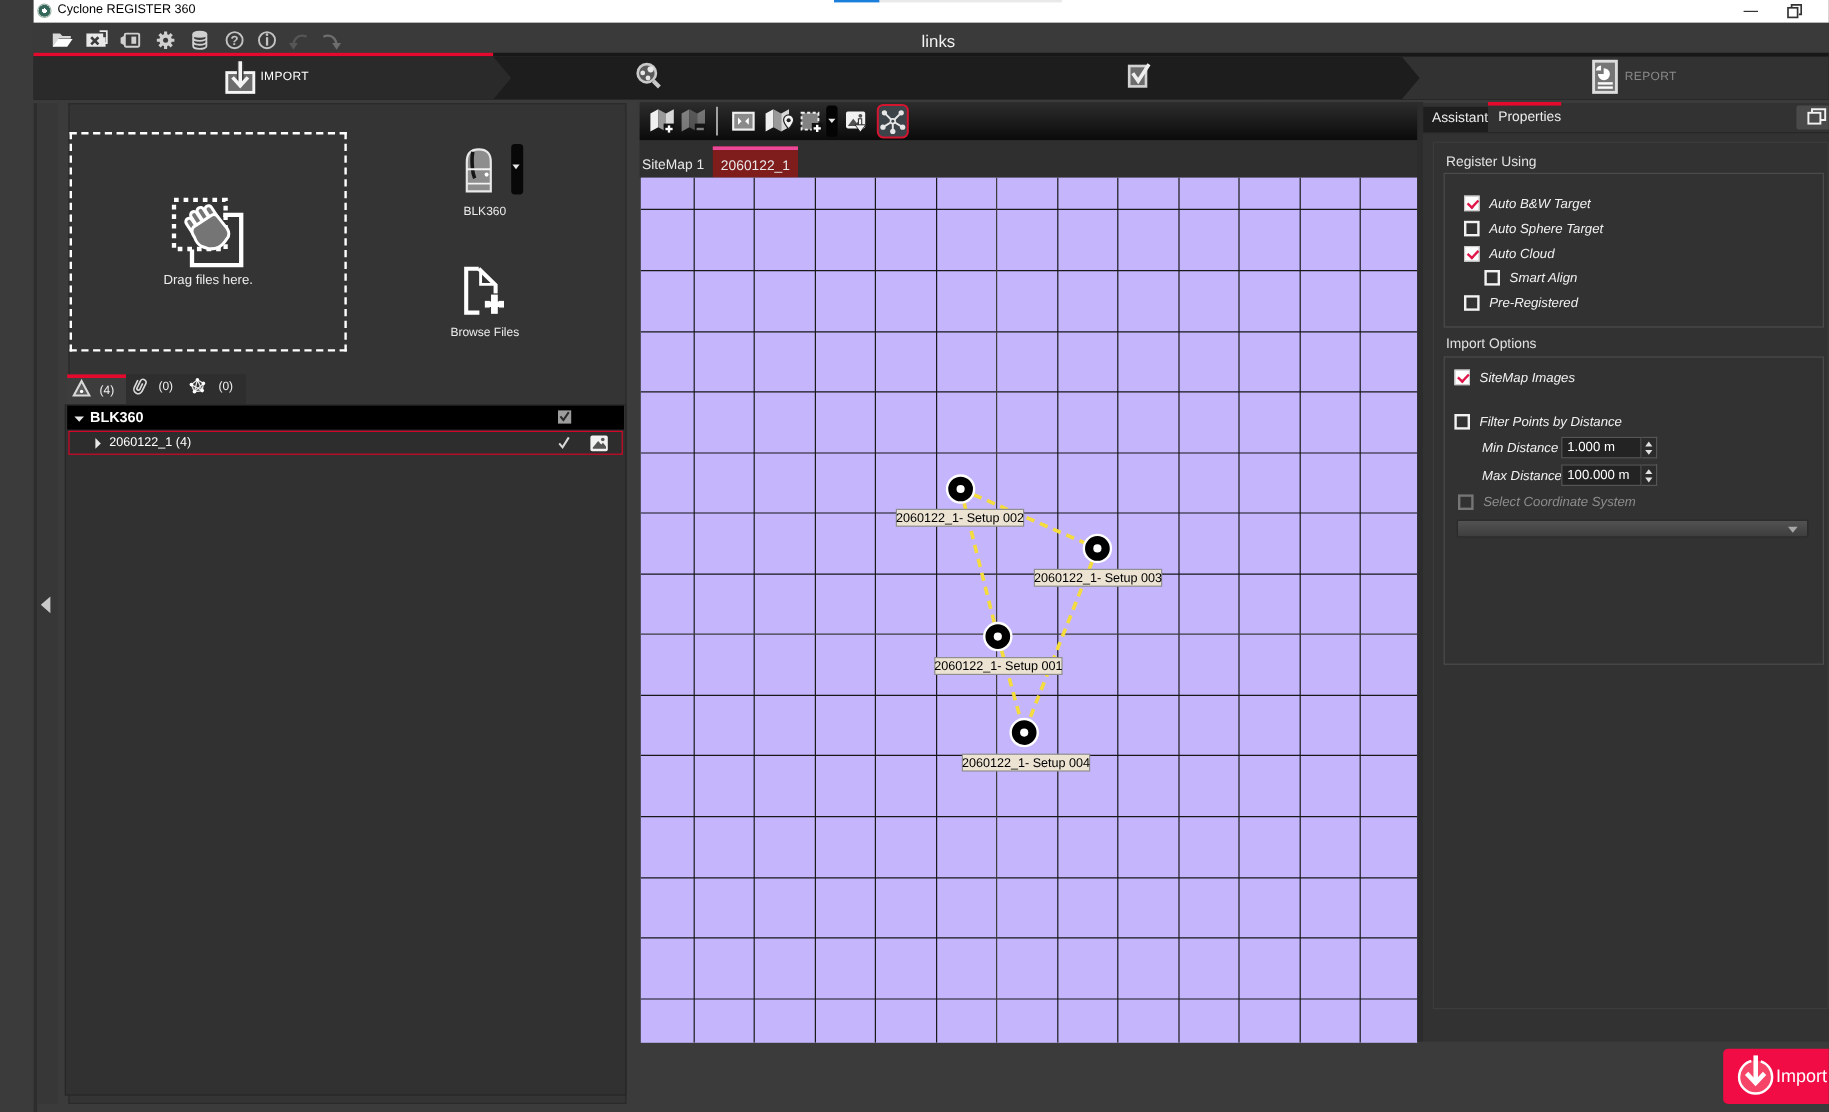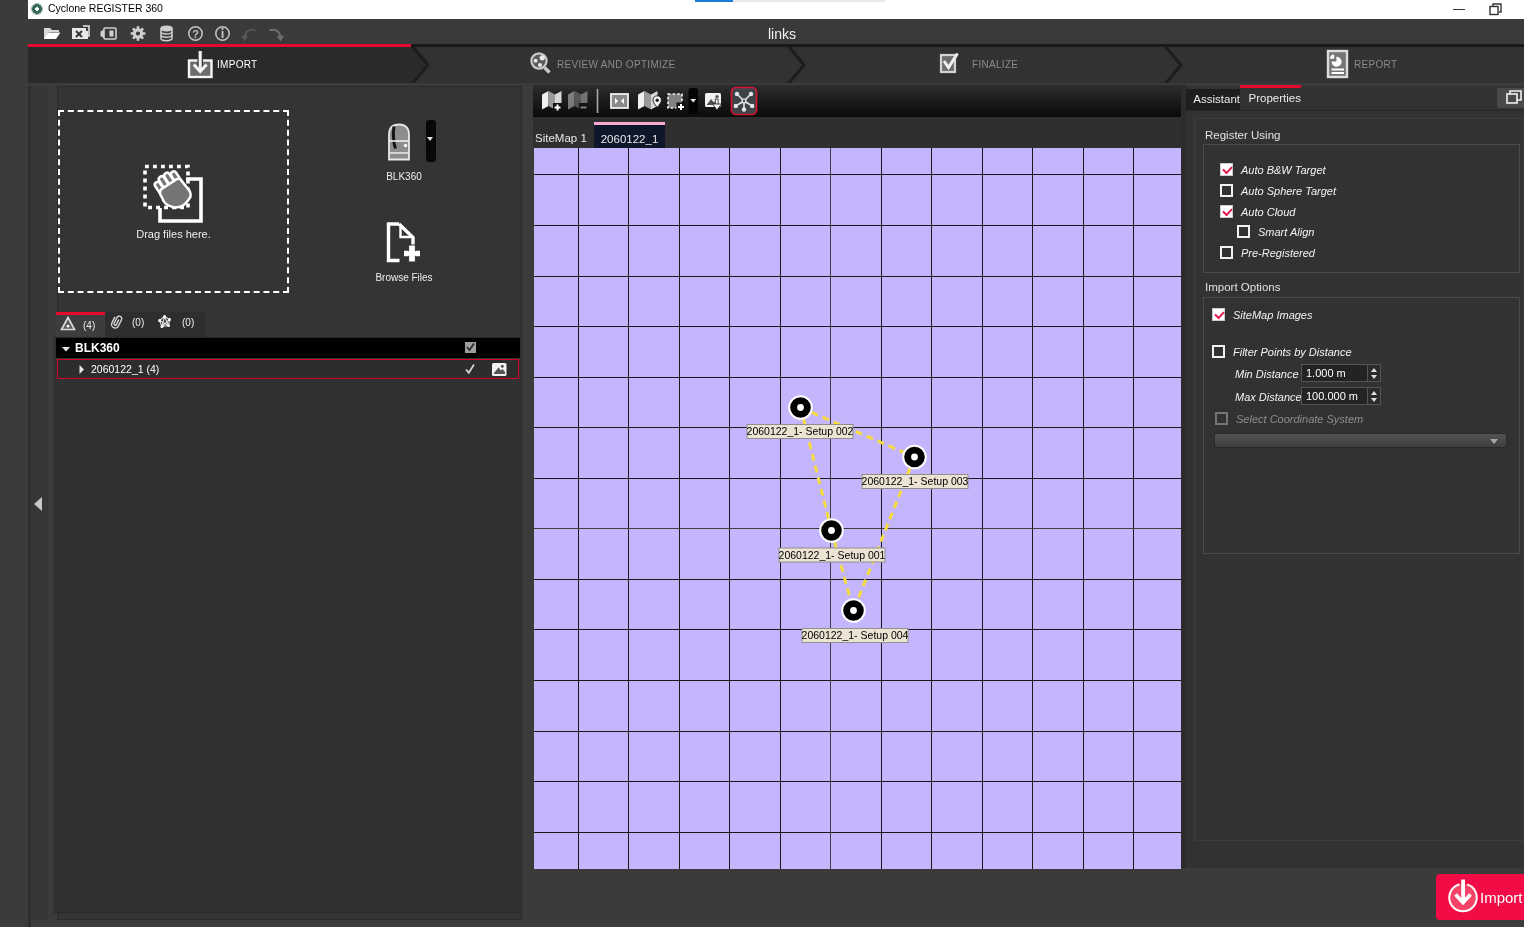--- a/index.html
+++ b/index.html
@@ -58,21 +58,21 @@
   #row2 { left:29px; top:359px; width:462px; height:20px; background:#2d2d2d; border:1px solid #d80427; }
   #row2txt { left:63px; top:363px; font-size:10.5px; color:#ffffff; }
 
   
   #ctoolbar { left:505px; top:85px; width:649px; height:32px;
     background:linear-gradient(#2d2d2d, #0a0a0a); }
   #ctabs { left:505px; top:117px; width:649px; height:31px; background:#2f2f2f; }
   #ctab1 { left:507px; top:122px; width:57px; height:26px; color:#e8e8e8; font-size:11.5px;
     line-height:32px; text-align:left; }
   #ctab2 { left:566px; top:122px; width:71px; height:26px; color:#e8e8e8; font-size:11.5px;
-    line-height:29px; text-align:center; background:#0f172a; border-top:3px solid #f9a8d4; }
+    line-height:29px; text-align:center; background:#7f1d1d; border-top:3px solid #ec4899; }
   #canvas { left:506px; top:148px; width:647px; height:721px; background:#c4b5fd; }
 
   
   #rightpanel { left:1158px; top:86px; width:346px; height:782px; background:#323232;
     border-right:1px solid #4a4a4a; }
   #rightstrip { left:1505px; top:83px; width:19px; height:785px; background:#353535; }
   .rtab { position:absolute; top:89px; height:21px; font-size:11.5px; color:#ececec;
     text-align:right; line-height:21px; }
   #rtab1 { left:1158px; width:54px; background:#1e1e1e; }
   #rtab2 { left:1212px; top:85px; height:25px; width:61px; background:#323232;
@@ -170,28 +170,20 @@
     <path d="M248.8 16.8 L256.2 16.8 L252.5 22.5 Z" fill="#6e6e6e"></path>
   </svg>
   <div class="abs" id="links">links</div>
   <div class="abs" id="redline"></div>
   <div class="abs" id="redline2"></div>
 
   <div class="abs" id="stagebar">
     <div class="stage" id="st1" style="left:0; width:398px;
       clip-path:polygon(0 0, 383px 0, 398px 50%, 383px 100%, 0 100%); background:#2a2a2a;">
       <span class="lbl" style="left:189px; color:#ffffff;">IMPORT</span>
-    </div>
-    <div class="stage" id="st2" style="left:387px; width:388px;
-      clip-path:polygon(0 0, 372px 0, 387px 50%, 372px 100%, 0 100%, 15px 50%);">
-      <span class="lbl" style="left:142px;">REVIEW AND OPTIMIZE</span>
-    </div>
-    <div class="stage" id="st3" style="left:763px; width:389px;
-      clip-path:polygon(0 0, 373px 0, 388px 50%, 373px 100%, 0 100%, 15px 50%);">
-      <span class="lbl" style="left:181px;">FINALIZE</span>
     </div>
     <div class="stage" id="st4" style="left:1140px; width:384px;
       clip-path:polygon(0 0, 384px 0, 384px 100%, 0 100%, 15px 50%);">
       <span class="lbl" style="left:186px;">REPORT</span>
     </div>
   </div>
   <svg class="abs" style="left:0; top:47px; pointer-events:none;" width="1524" height="36">
 
     <g>
       <rect x="161" y="13.5" width="22.5" height="16.5" fill="#6c6c6c" stroke="#f5f5f5" stroke-width="2.4"></rect>

